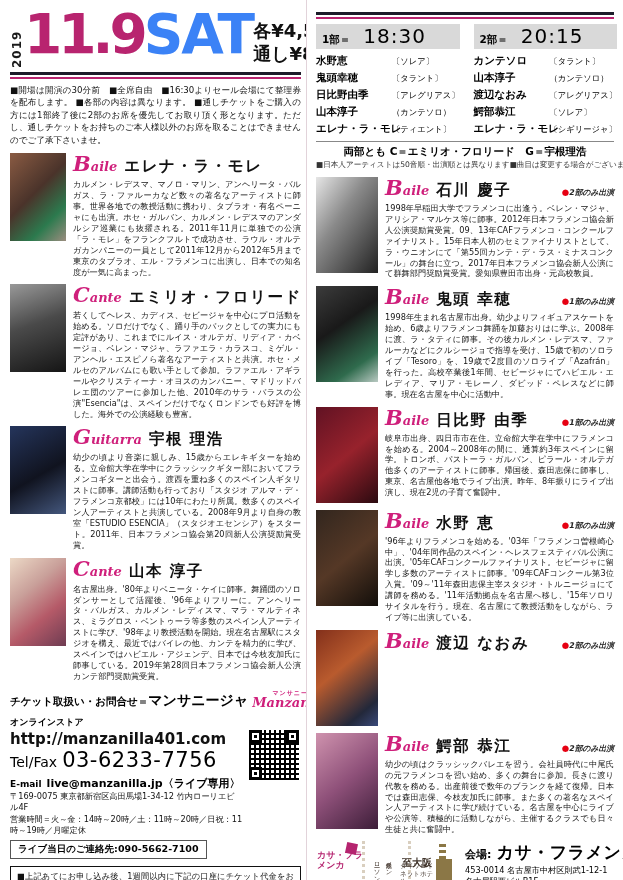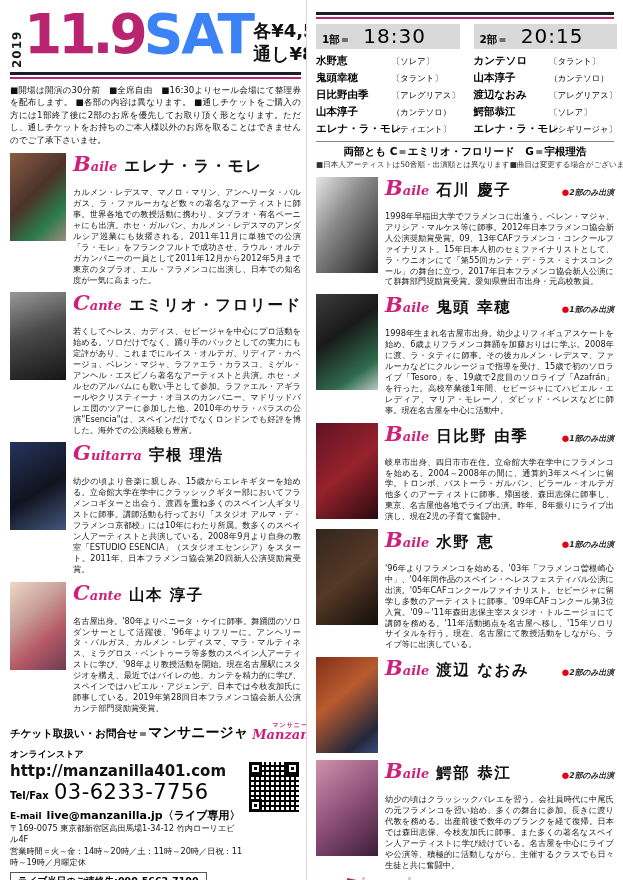--- a/index.html
+++ b/index.html
@@ -24,21 +24,21 @@
   .artist { display: flex; gap: 7px; margin-top: 7px; }
   .photo { flex: none; width: 56px; height: 88px; background: #555; }
   .col-right .photo { width: 62px; height: 96px; }
   .a-body { flex: 1; min-width: 0; }
   .a-head { display: flex; align-items: baseline; gap: 7px; }
   .cat { display: inline-block; color: #cf1f7b; font-family: "DejaVu Serif", serif; font-style: italic; font-weight: bold; font-size: 13px; line-height: 1; }
   .cat::first-letter { font-size: 21px; }
   .aname { font-size: 15.5px; font-weight: bold; color: #111; letter-spacing: 1.5px; white-space: nowrap; }
   .badge { margin-left: auto; font-size: 7.8px; font-weight: bold; color: #222; white-space: nowrap; font-style: italic; }
   .bdot { color: #e60012; font-size: 8.5px; }
-  .bio { font-size: 8.2px; line-height: 1.33; color: #151515; text-align: justify; margin-top: 10px; }
+  .bio { font-size: 8.2px; line-height: 1.33; color: #151515; text-align: justify; margin-top: 2px; }
 
   
   .ph-elena { background: linear-gradient(135deg,#8a5b43,#4a332a 45%,#2c7a4e 75%,#9b8d7f); }
   .ph-emilio { background: linear-gradient(160deg,#999,#4a4a4a 45%,#151515); }
   .ph-une { background: linear-gradient(150deg,#25355c,#10131f 55%,#44577d); }
   .ph-yamamoto { background: linear-gradient(140deg,#ecd9c6,#c9a09a 35%,#b55a68 65%,#6e3c52); }
   .ph-ishikawa { background: linear-gradient(125deg,#e6e6e6,#8a8a8a 40%,#222); }
   .ph-kito { background: linear-gradient(145deg,#3c3c3c,#191919 40%,#2f6b4d 78%,#b9c9c2); }
   .ph-hibino { background: linear-gradient(140deg,#611223,#97222c 50%,#2b0a10); }
   .ph-mizuno { background: linear-gradient(140deg,#32261e,#553826 50%,#120e0a); }
@@ -47,21 +47,21 @@
 
   
   .ticket { margin-top: 8px; position: relative; padding-right: 58px; }
   .t-line1 { font-size: 10.5px; font-weight: bold; white-space: nowrap; }
   .t-shop { font-size: 14px; }
   .logo-wrap { display: inline-block; text-align: center; margin-left: 4px; vertical-align: -2px; }
   .logo-ruby { display: block; font-size: 6px; color: #cf1f7b; letter-spacing: 1px; line-height: 1; }
   .logo { font-family: "DejaVu Serif", serif; font-style: italic; font-weight: bold; font-size: 13px; color: #cf1f7b; line-height: 1; }
   .t-line2 .lbl { font-size: 9px; font-weight: bold; margin-top: 28px; }
   .t-url { font-size: 15px; font-weight: bold; color: #111; }
-  .t-tel-lbl { font-size: 10px; font-weight: bold; }
+  .t-tel-lbl { font-size: 14px; font-weight: normal; }
   .t-tel { font-size: 21px; font-weight: normal; letter-spacing: 0.5px; margin-top: 29px; }
   .t-email-lbl { font-size: 9px; font-weight: bold; }
   .t-email { font-size: 11px; font-weight: bold; }
   .t-addr, .t-hours { font-size: 8.2px; line-height: 1.4; color: #111; }
   .t-day { display: inline-block; border: 1px solid #555; padding: 2px 7px; font-size: 9.5px; font-weight: bold; margin-top: 3px; }
   .qr { position: absolute; right: 2px; top: 40px; width: 50px; height: 50px; background:
         repeating-linear-gradient(0deg,#000 0 2px,transparent 2px 5px),
         repeating-linear-gradient(90deg,#000 0 2px,#fff 2px 5px); }
   .qr i { position: absolute; width: 13px; height: 13px; border: 3px solid #000; background: #fff; }
   .qr i::after { content: ""; position: absolute; inset: 2px; background: #000; }

